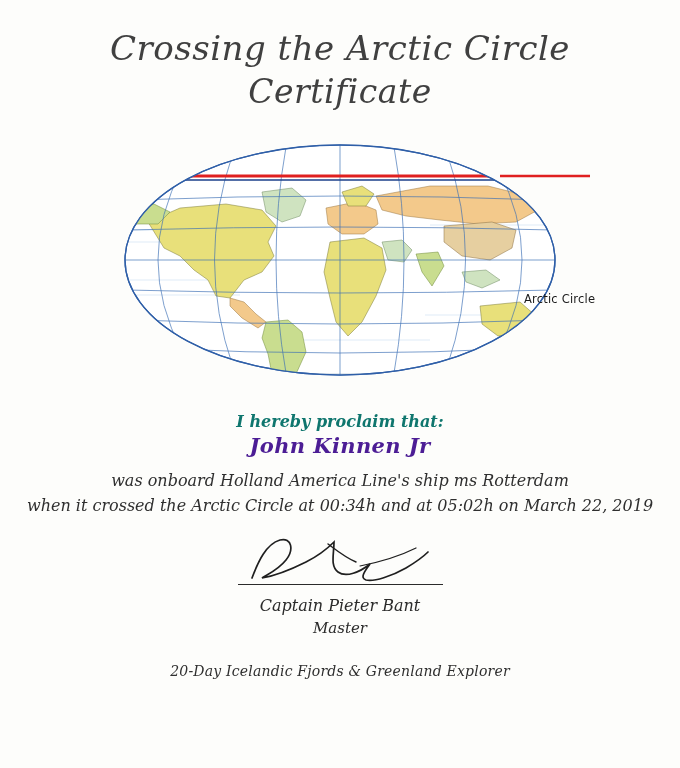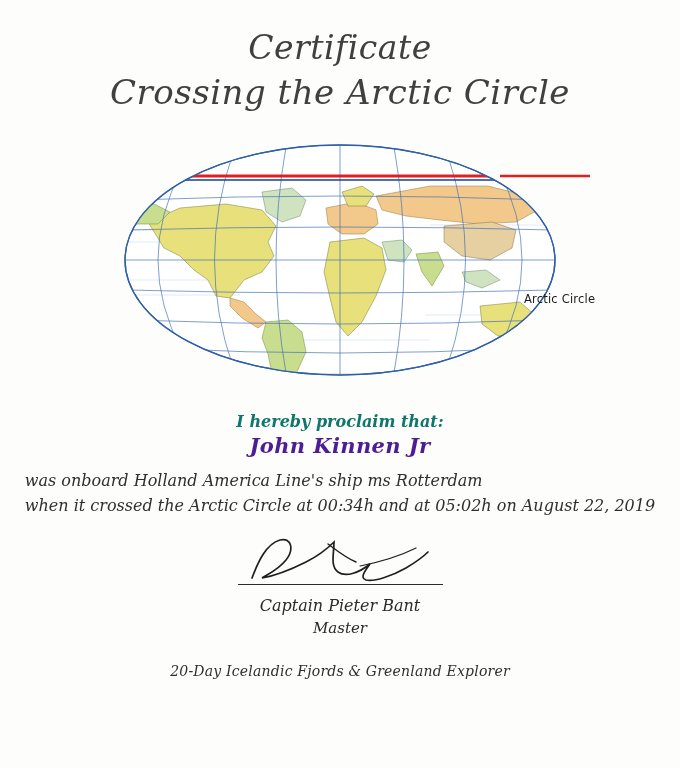--- a/index.html
+++ b/index.html
@@ -80,20 +80,21 @@
     margin-top: 2px;
     font-family: "DejaVu Serif", serif;
     font-style: italic;
     font-weight: bold;
     font-size: 21px;
     color: #4c1d95;
     letter-spacing: 0.4px;
   }
   .body-lines {
     margin-top: 10px;
+    text-align: center;
   }
   .body-line {
     font-family: "DejaVu Serif", serif;
     font-style: italic;
     font-size: 16px;
     line-height: 25px;
     color: #2f2f2f;
     white-space: nowrap;
   }
 
@@ -141,22 +142,22 @@
     color: #2f2f2f;
     letter-spacing: 0.2px;
   }
 </style>
 </head>
 <body>
 
 <div class="certificate">
 
   <div class="title-block">
+    <div class="title-line">Crossing the Arctic Circle</div>
     <div class="title-line second">Certificate</div>
-    <div class="title-line">Crossing the Arctic Circle</div>
   </div>
 
   <div class="map-wrap">
     <svg class="map-svg" width="620" height="260" viewBox="0 0 620 260">
       <defs>
         <clipPath id="globeClip">
           <ellipse cx="310" cy="130" rx="215" ry="115"></ellipse>
         </clipPath>
       </defs>
 
@@ -234,21 +235,21 @@
     </svg>
     <div class="arctic-label">Arctic Circle</div>
   </div>
 
   <div class="proclaim">I hereby proclaim that:</div>
 
   <div class="recipient">John Kinnen Jr</div>
 
   <div class="body-lines">
     <div class="body-line">was onboard Holland America Line's ship ms Rotterdam</div>
-    <div class="body-line">when it crossed the Arctic Circle at 00:34h and at 05:02h on August 22, 2019</div>
+    <div class="body-line">when it crossed the Arctic Circle at 00:34h and at 05:02h on March 22, 2019</div>
   </div>
 
   <div class="signature-area">
     <svg class="sig-svg" width="260" height="56" viewBox="0 0 260 56">
       <path d="M42 46 C48 30, 56 12, 70 8 C82 5, 84 18, 76 28 C68 38, 58 42, 52 46 C64 44, 80 38, 96 30 C108 24, 118 16, 124 10 C124 22, 120 34, 128 40 C136 46, 150 40, 160 32 C154 40, 150 46, 156 48 C164 50, 182 44, 196 36 C206 30, 214 24, 218 20" fill="none" stroke="#1f1f1f" stroke-width="1.7" stroke-linecap="round"></path>
       <path d="M118 12 C126 18, 136 26, 146 30" fill="none" stroke="#1f1f1f" stroke-width="1.4" stroke-linecap="round"></path>
       <path d="M150 34 C170 30, 190 24, 206 16" fill="none" stroke="#1f1f1f" stroke-width="1.2" stroke-linecap="round"></path>
     </svg>
     <div class="sig-rule"></div>
   </div>

